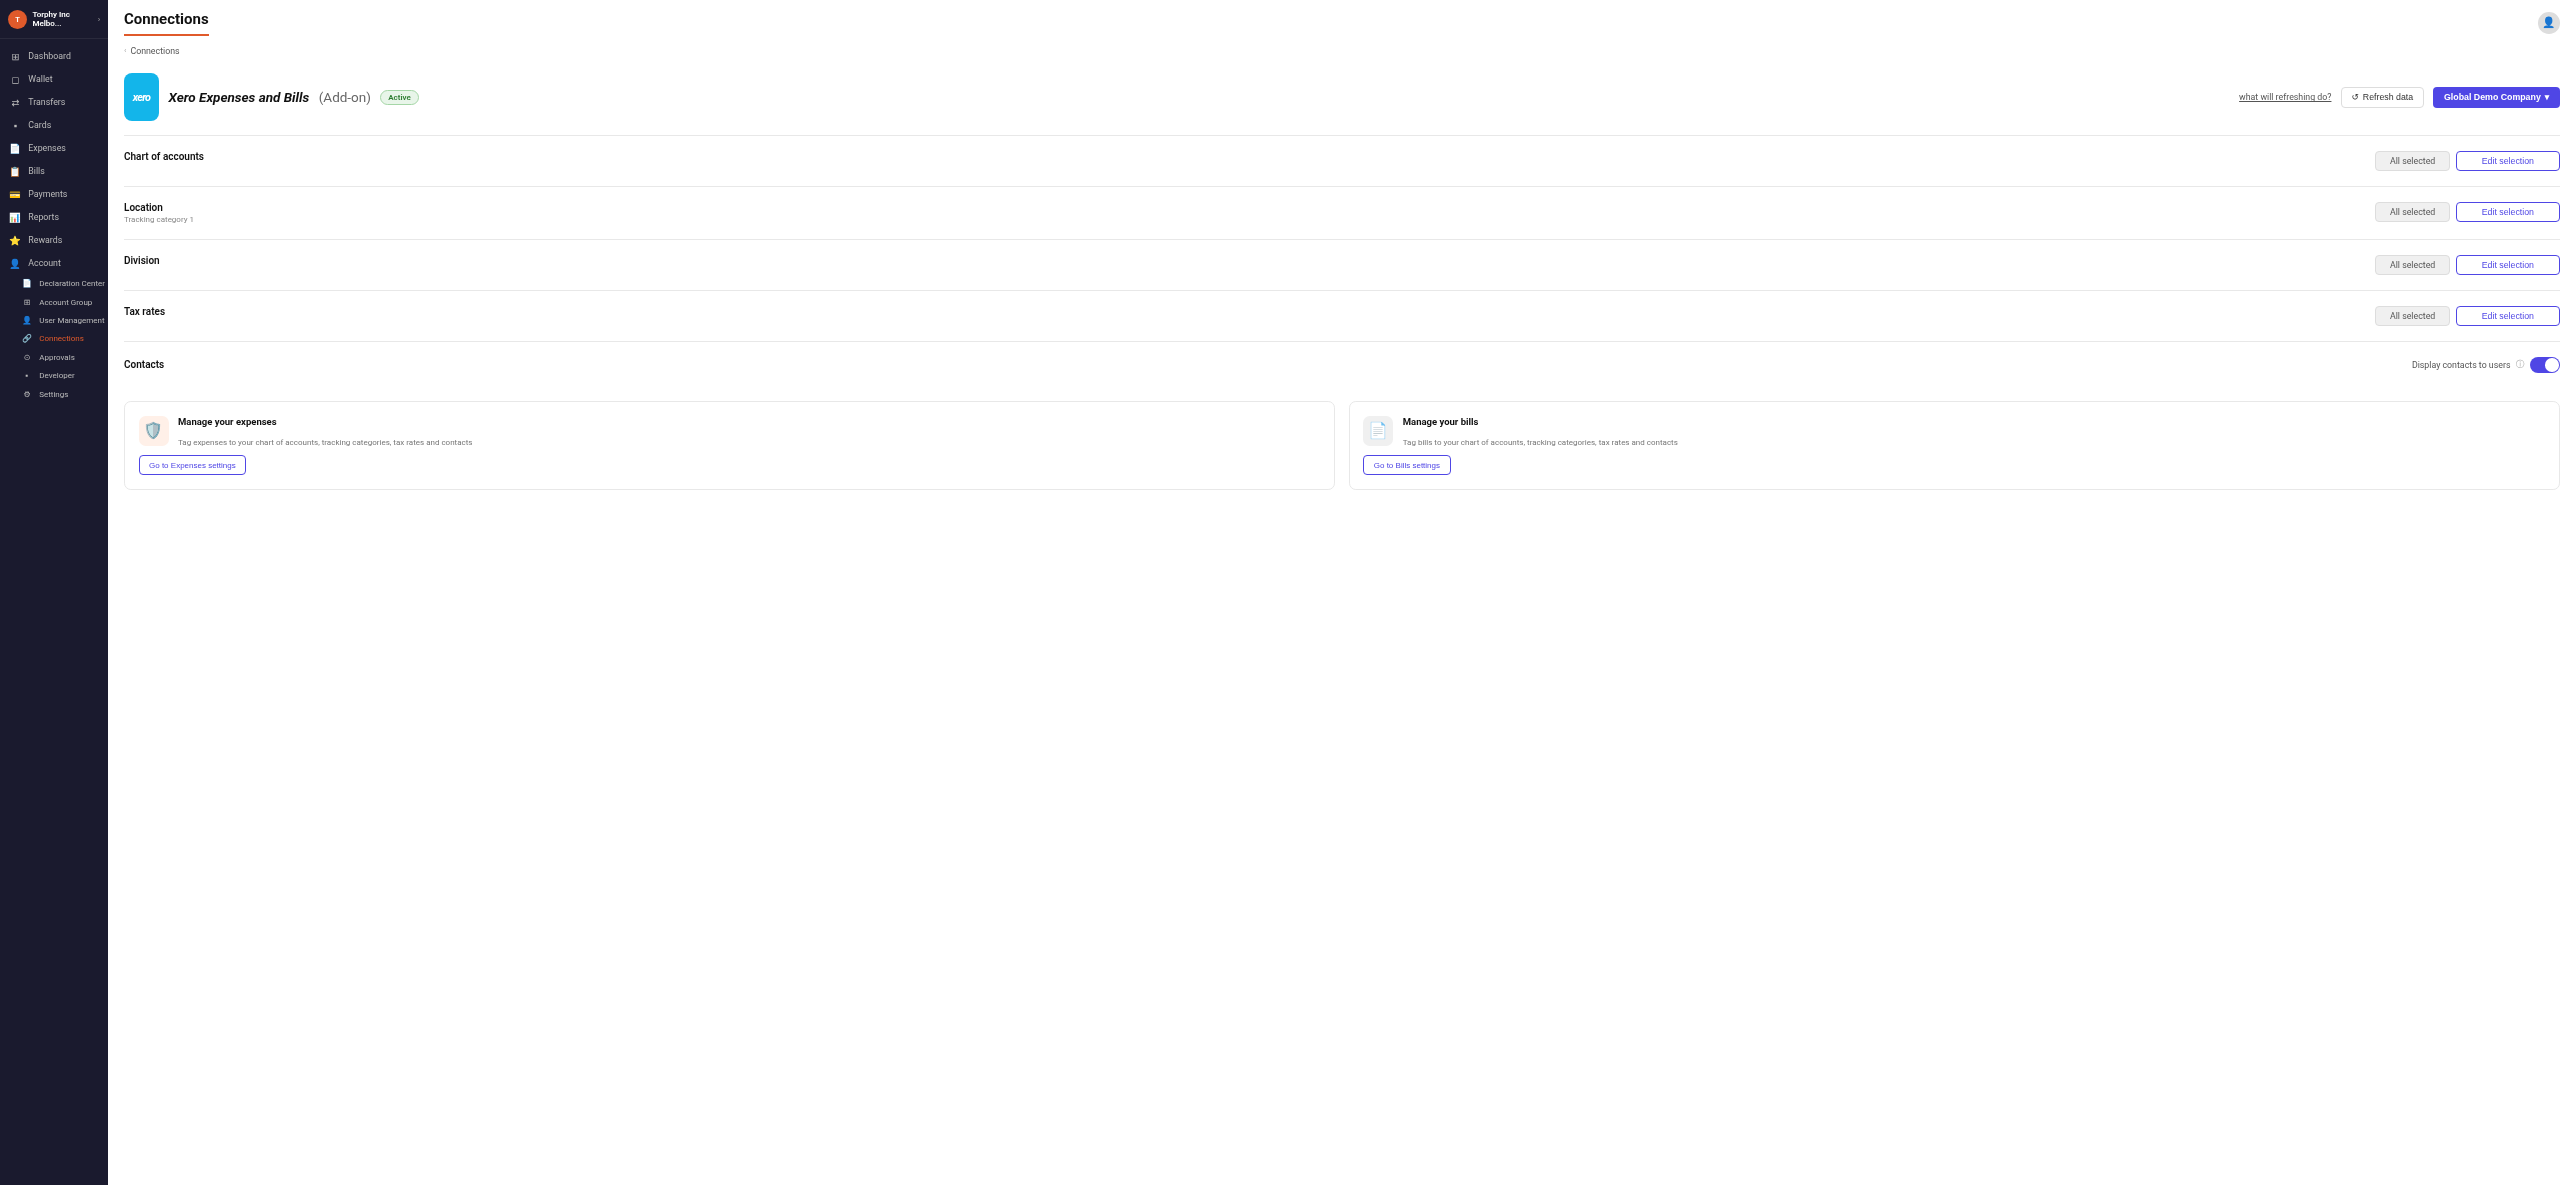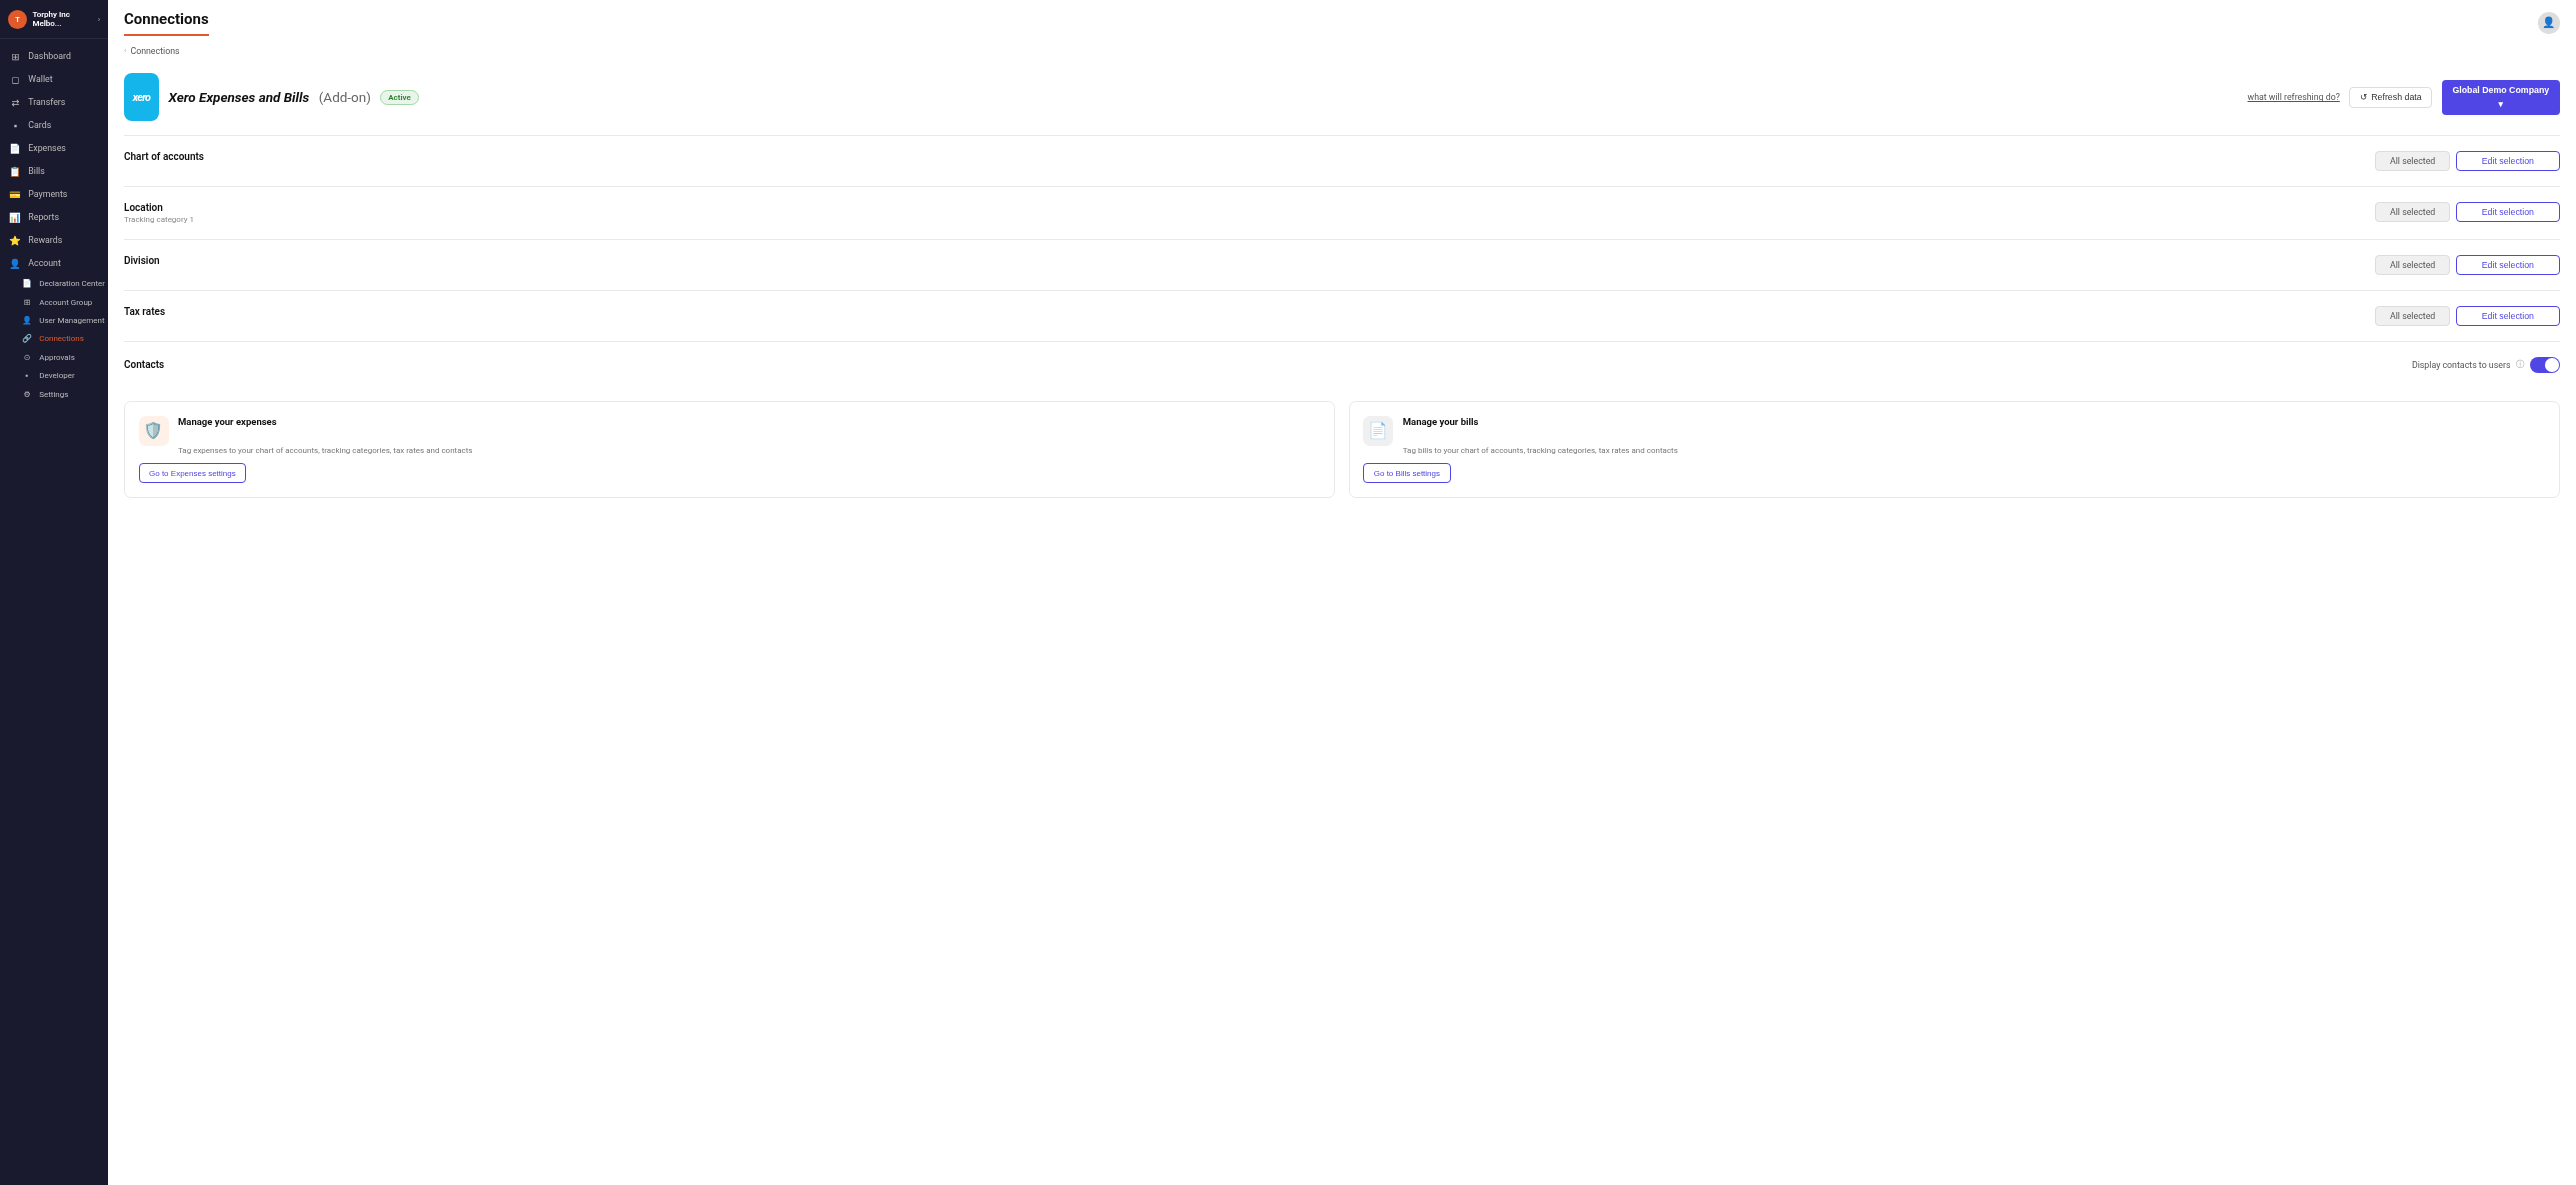--- a/index.html
+++ b/index.html
@@ -153,21 +153,21 @@
     }
     .company-btn {
       background: #4f46e5;
       color: #fff;
       border: none;
       border-radius: 4px;
       padding: 5.4px 10.8px;
       font-size: 8.8px;
       font-weight: 600;
       cursor: pointer;
-      display: flex; align-items: center; gap: 4px; flex-direction: column;
+      display: flex; align-items: center; gap: 4px;
     }
 
     
     .section {
       border-top: 0.7px solid #e8e8e8;
       padding: 15px 0;
       display: flex;
       align-items: flex-start;
       justify-content: space-between;
     }
@@ -253,21 +253,21 @@
     }
     .card-icon-bills {
       width: 30px; height: 30px;
       background: #f0f0f0;
       border-radius: 6.8px;
       display: flex; align-items: center; justify-content: center;
       font-size: 16px;
       flex-shrink: 0;
     }
     .card-text-title { font-size: 9.5px; font-weight: 700; color: #111; }
-    .card-text-desc { font-size: 8px; color: #777; margin-top: 18px; line-height: 1.4; }
+    .card-text-desc { font-size: 8px; color: #777; margin-top: 10px; line-height: 1.4; }
     .card-btn {
       background: #fff;
       border: 0.7px solid #4f46e5;
       border-radius: 4px;
       padding: 4.7px 9.5px;
       font-size: 8px;
       color: #4f46e5;
       cursor: pointer;
       font-weight: 500;
       width: fit-content;

